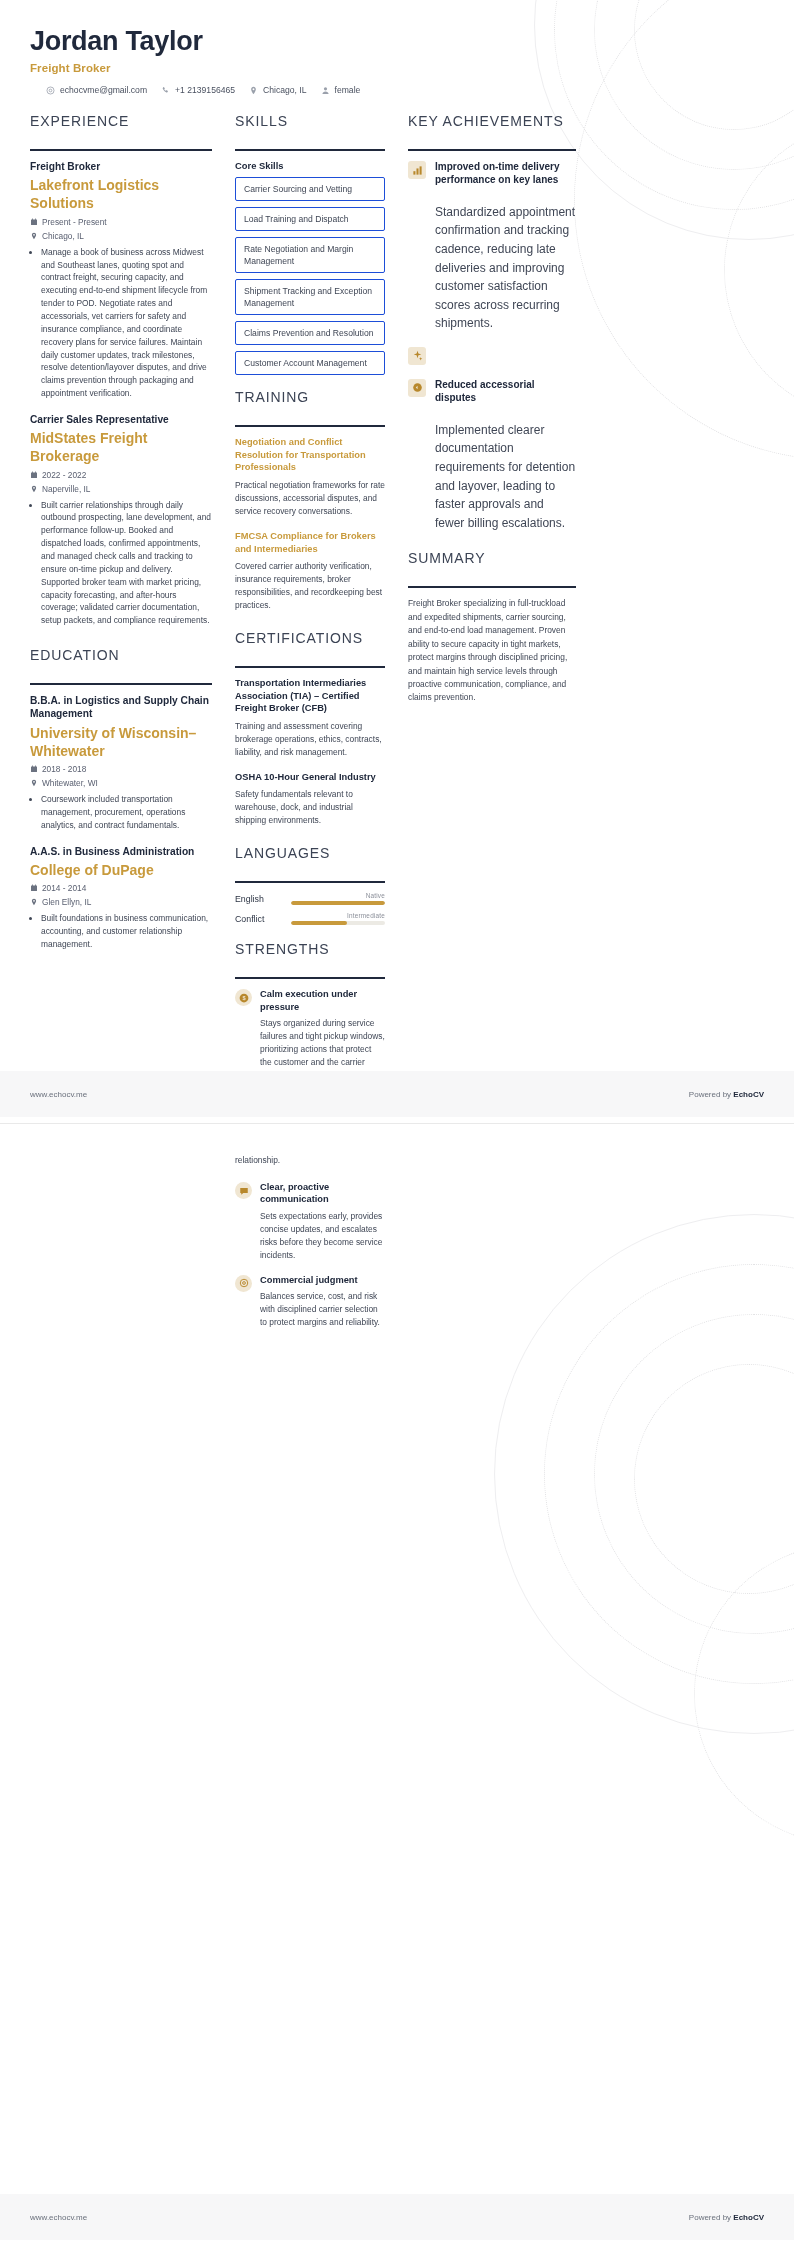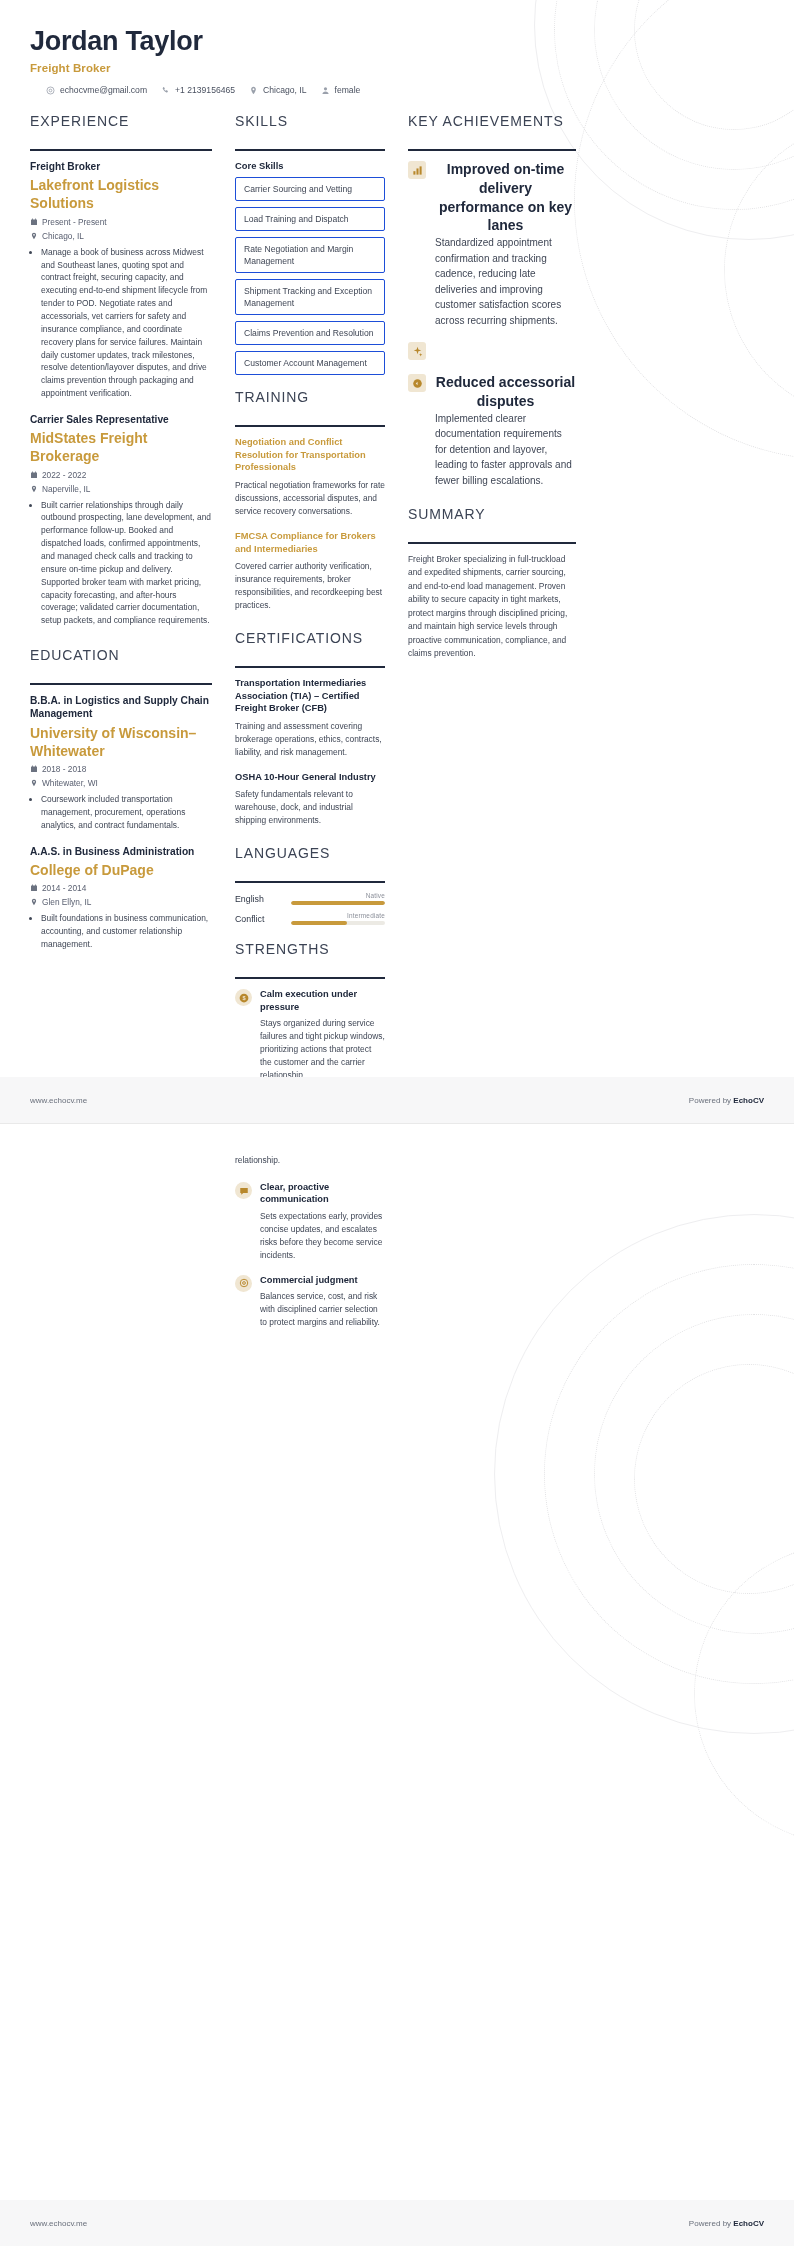--- a/index.html
+++ b/index.html
@@ -226,29 +226,29 @@
   .ach-ico {
     width: 18px; height: 18px;
     border-radius: 3px;
     background: #f0e6d2;
     color: #b8882c;
     display: flex; align-items: center; justify-content: center;
     flex: none;
     margin-top: 1px;
   }
   .ach-body { flex: 1; }
-  .ach-title { font-size: 14px; font-weight: bold; color: #20293c; line-height: 1.34; text-align: center; }
-  .ach-desc { font-size: 10px; line-height: 1.55; color: #3f4655; margin-top: 0; }
+  .ach-title { font-size: 10px; font-weight: bold; color: #20293c; line-height: 1.34; }
+  .ach-desc { font-size: 12px; line-height: 1.55; color: #3f4655; margin-top: 16px; }
 
   .summary-text { font-size: 8.4px; line-height: 1.6; color: #3f4655; }
 
   
   .footer {
     position: absolute;
-    left: 0; right: 0; bottom: 0;
+    left: 0; right: 0; bottom: 6px;
     height: 46px;
     background: #f7f7f8;
     display: flex;
     align-items: center;
     justify-content: space-between;
     padding: 0 30px;
     font-size: 8px;
     color: #6a707c;
     z-index: 3;
   }

